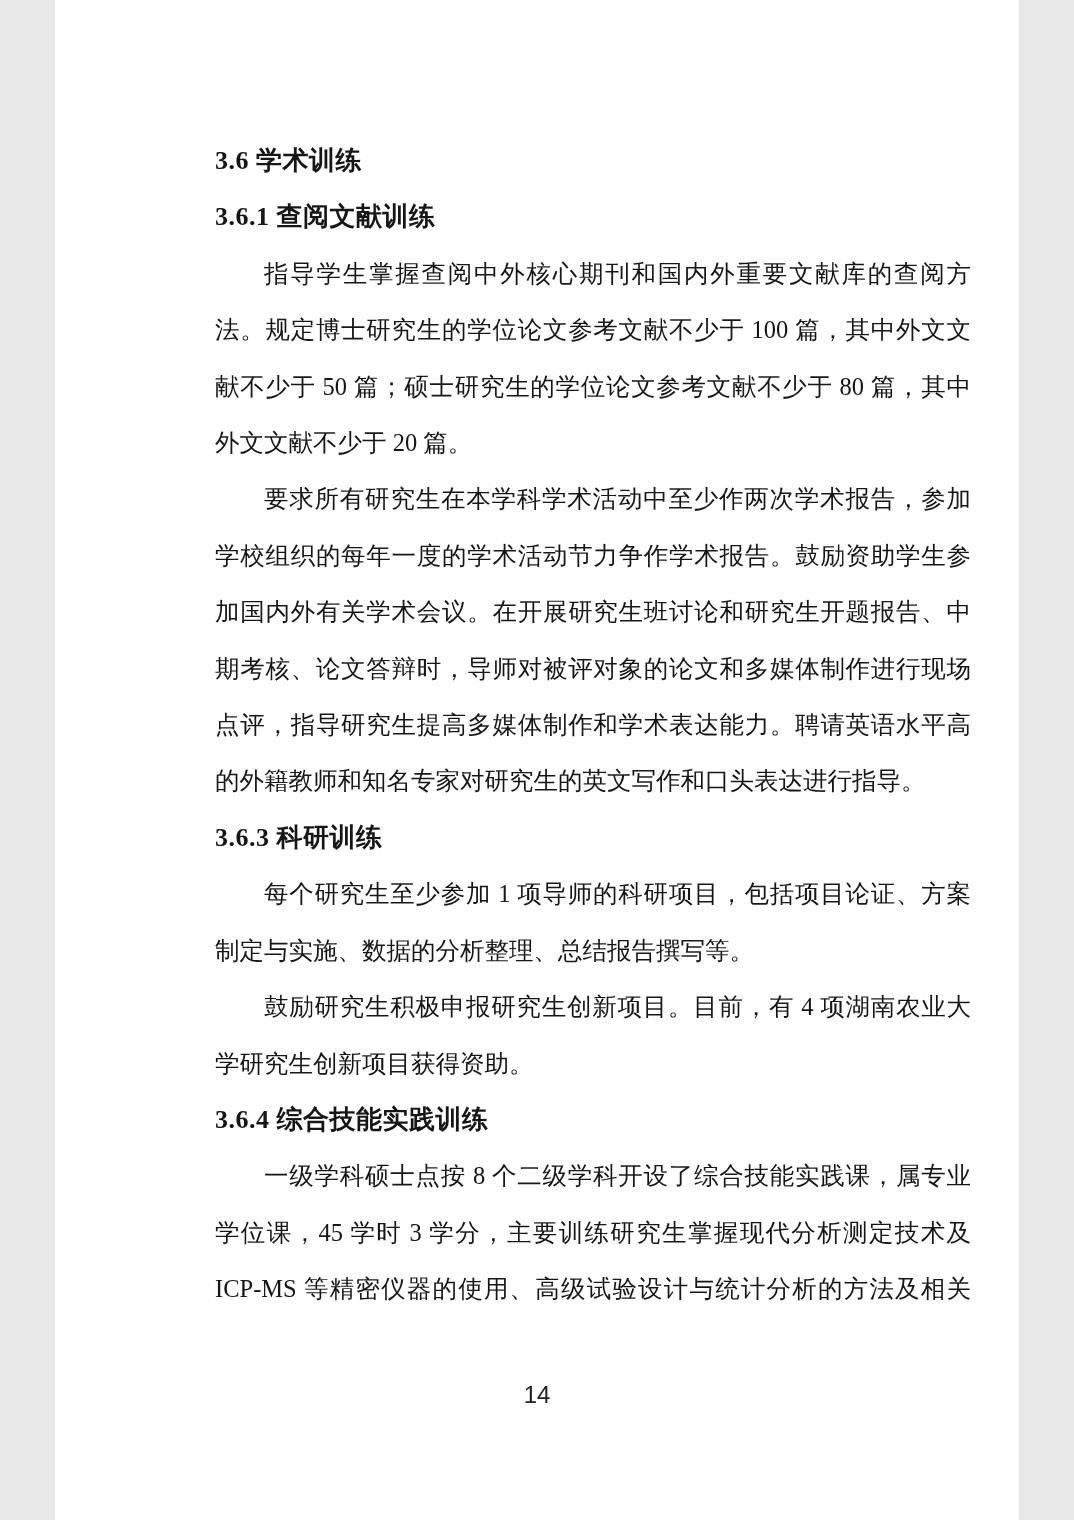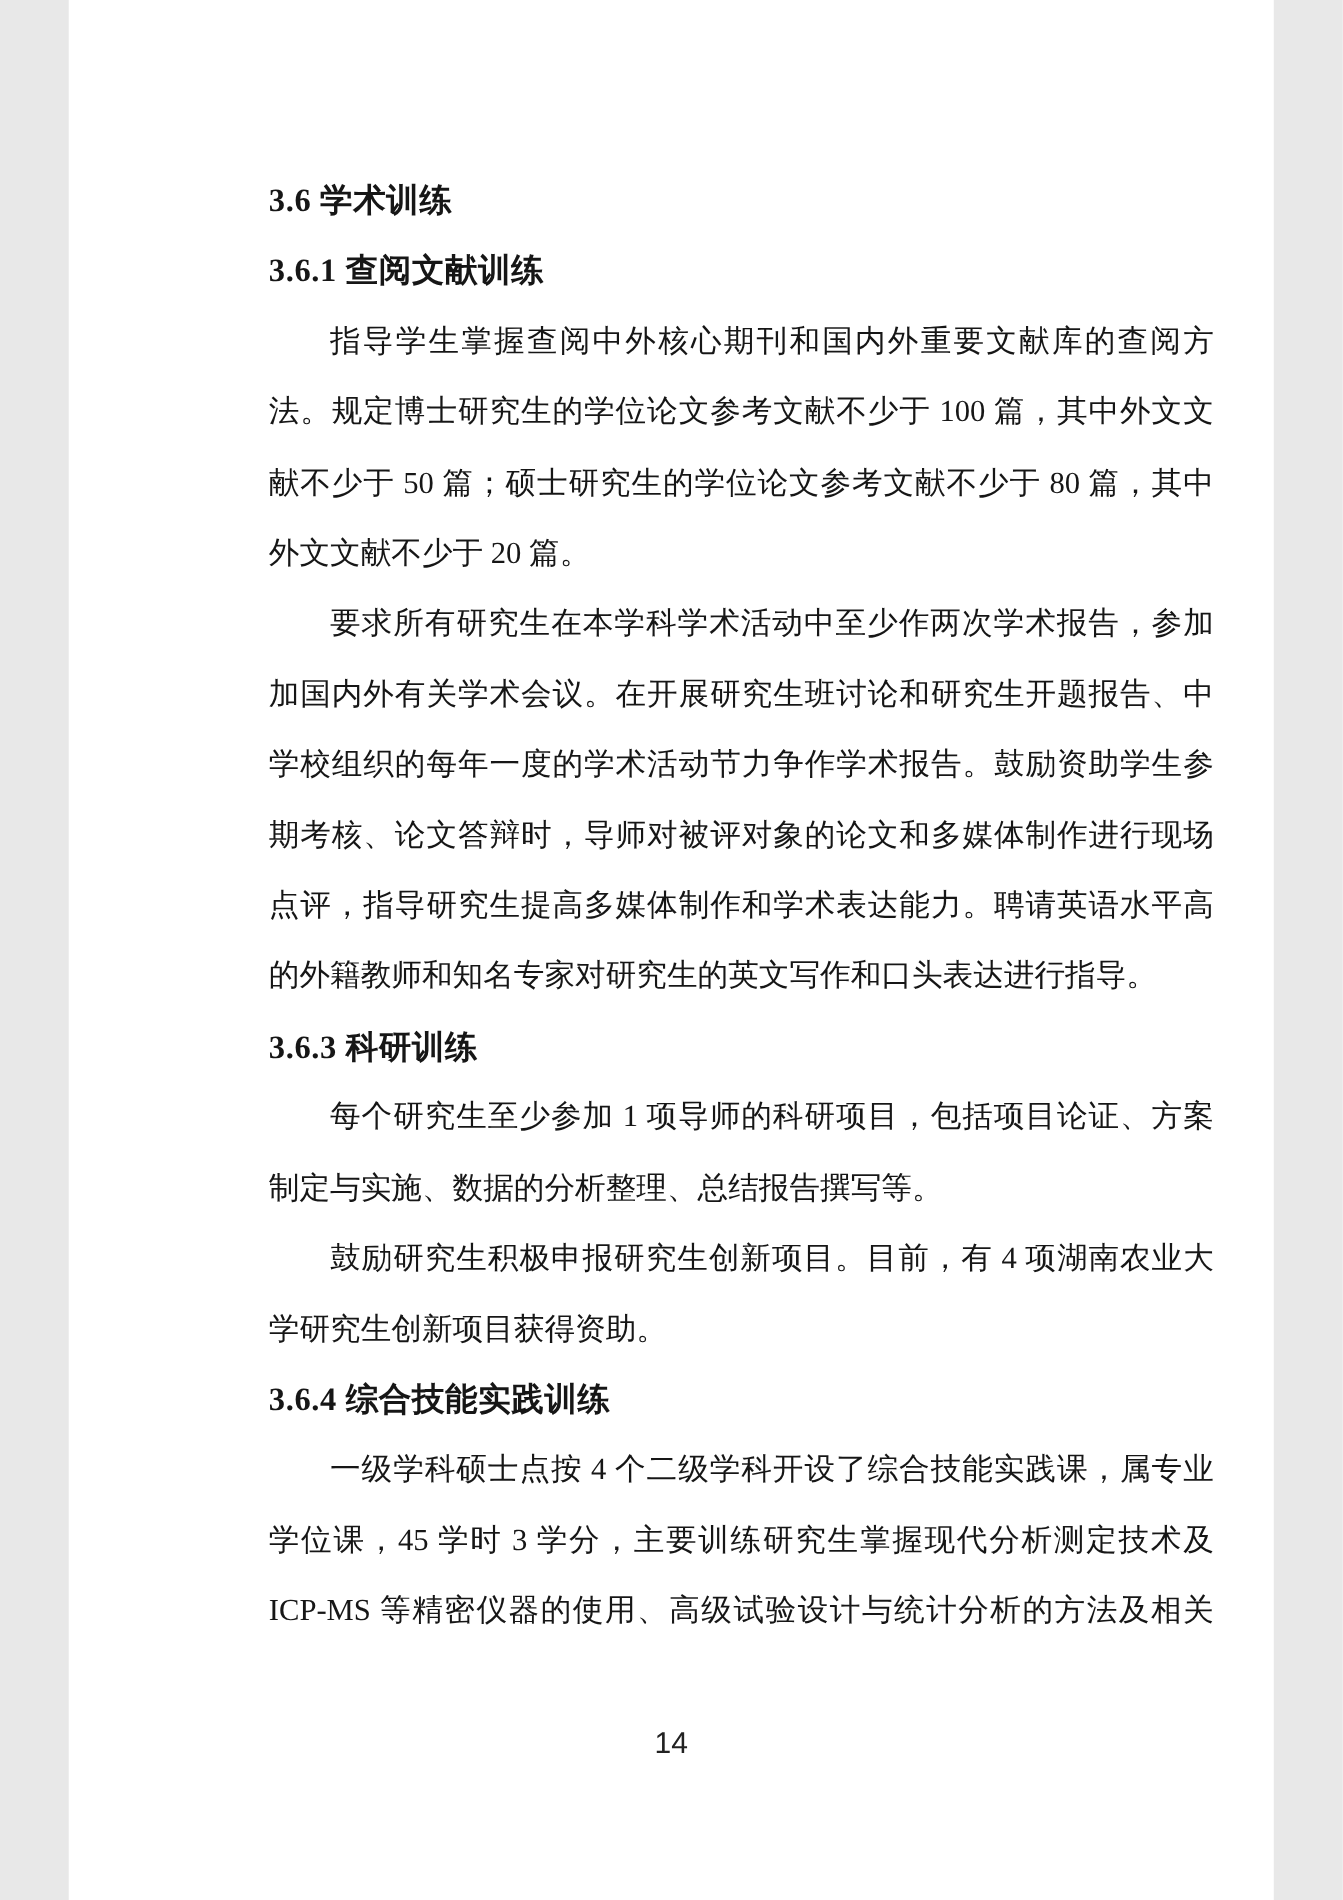--- a/index.html
+++ b/index.html
@@ -60,34 +60,34 @@
 
     <div class="hline">3.6 学术训练</div>
 
     <div class="hline">3.6.1 查阅文献训练</div>
     <div class="bline fill indent">指导学生掌握查阅中外核心期刊和国内外重要文献库的查阅方</div>
     <div class="bline fill">法。规定博士研究生的学位论文参考文献不少于 100 篇，其中外文文</div>
     <div class="bline fill">献不少于 50 篇；硕士研究生的学位论文参考文献不少于 80 篇，其中</div>
     <div class="bline last">外文文献不少于 20 篇。</div>
 
     <div class="bline fill indent">要求所有研究生在本学科学术活动中至少作两次学术报告，参加</div>
+    <div class="bline fill">学校组织的每年一度的学术活动节力争作学术报告。鼓励资助学生参</div>
     <div class="bline fill">加国内外有关学术会议。在开展研究生班讨论和研究生开题报告、中</div>
-    <div class="bline fill">学校组织的每年一度的学术活动节力争作学术报告。鼓励资助学生参</div>
     <div class="bline fill">期考核、论文答辩时，导师对被评对象的论文和多媒体制作进行现场</div>
     <div class="bline fill">点评，指导研究生提高多媒体制作和学术表达能力。聘请英语水平高</div>
     <div class="bline last">的外籍教师和知名专家对研究生的英文写作和口头表达进行指导。</div>
 
     <div class="hline">3.6.3 科研训练</div>
     <div class="bline fill indent">每个研究生至少参加 1 项导师的科研项目，包括项目论证、方案</div>
     <div class="bline last">制定与实施、数据的分析整理、总结报告撰写等。</div>
     <div class="bline fill indent">鼓励研究生积极申报研究生创新项目。目前，有 4 项湖南农业大</div>
     <div class="bline last">学研究生创新项目获得资助。</div>
 
     <div class="hline">3.6.4 综合技能实践训练</div>
-    <div class="bline fill indent">一级学科硕士点按 4 个二级学科开设了综合技能实践课，属专业</div>
+    <div class="bline fill indent">一级学科硕士点按 8 个二级学科开设了综合技能实践课，属专业</div>
     <div class="bline fill">学位课，45 学时 3 学分，主要训练研究生掌握现代分析测定技术及</div>
     <div class="bline fill">ICP-MS 等精密仪器的使用、高级试验设计与统计分析的方法及相关</div>
 
   </div>
 
   <div class="footer">
     <span>14</span>
   </div>
 </div>
 

